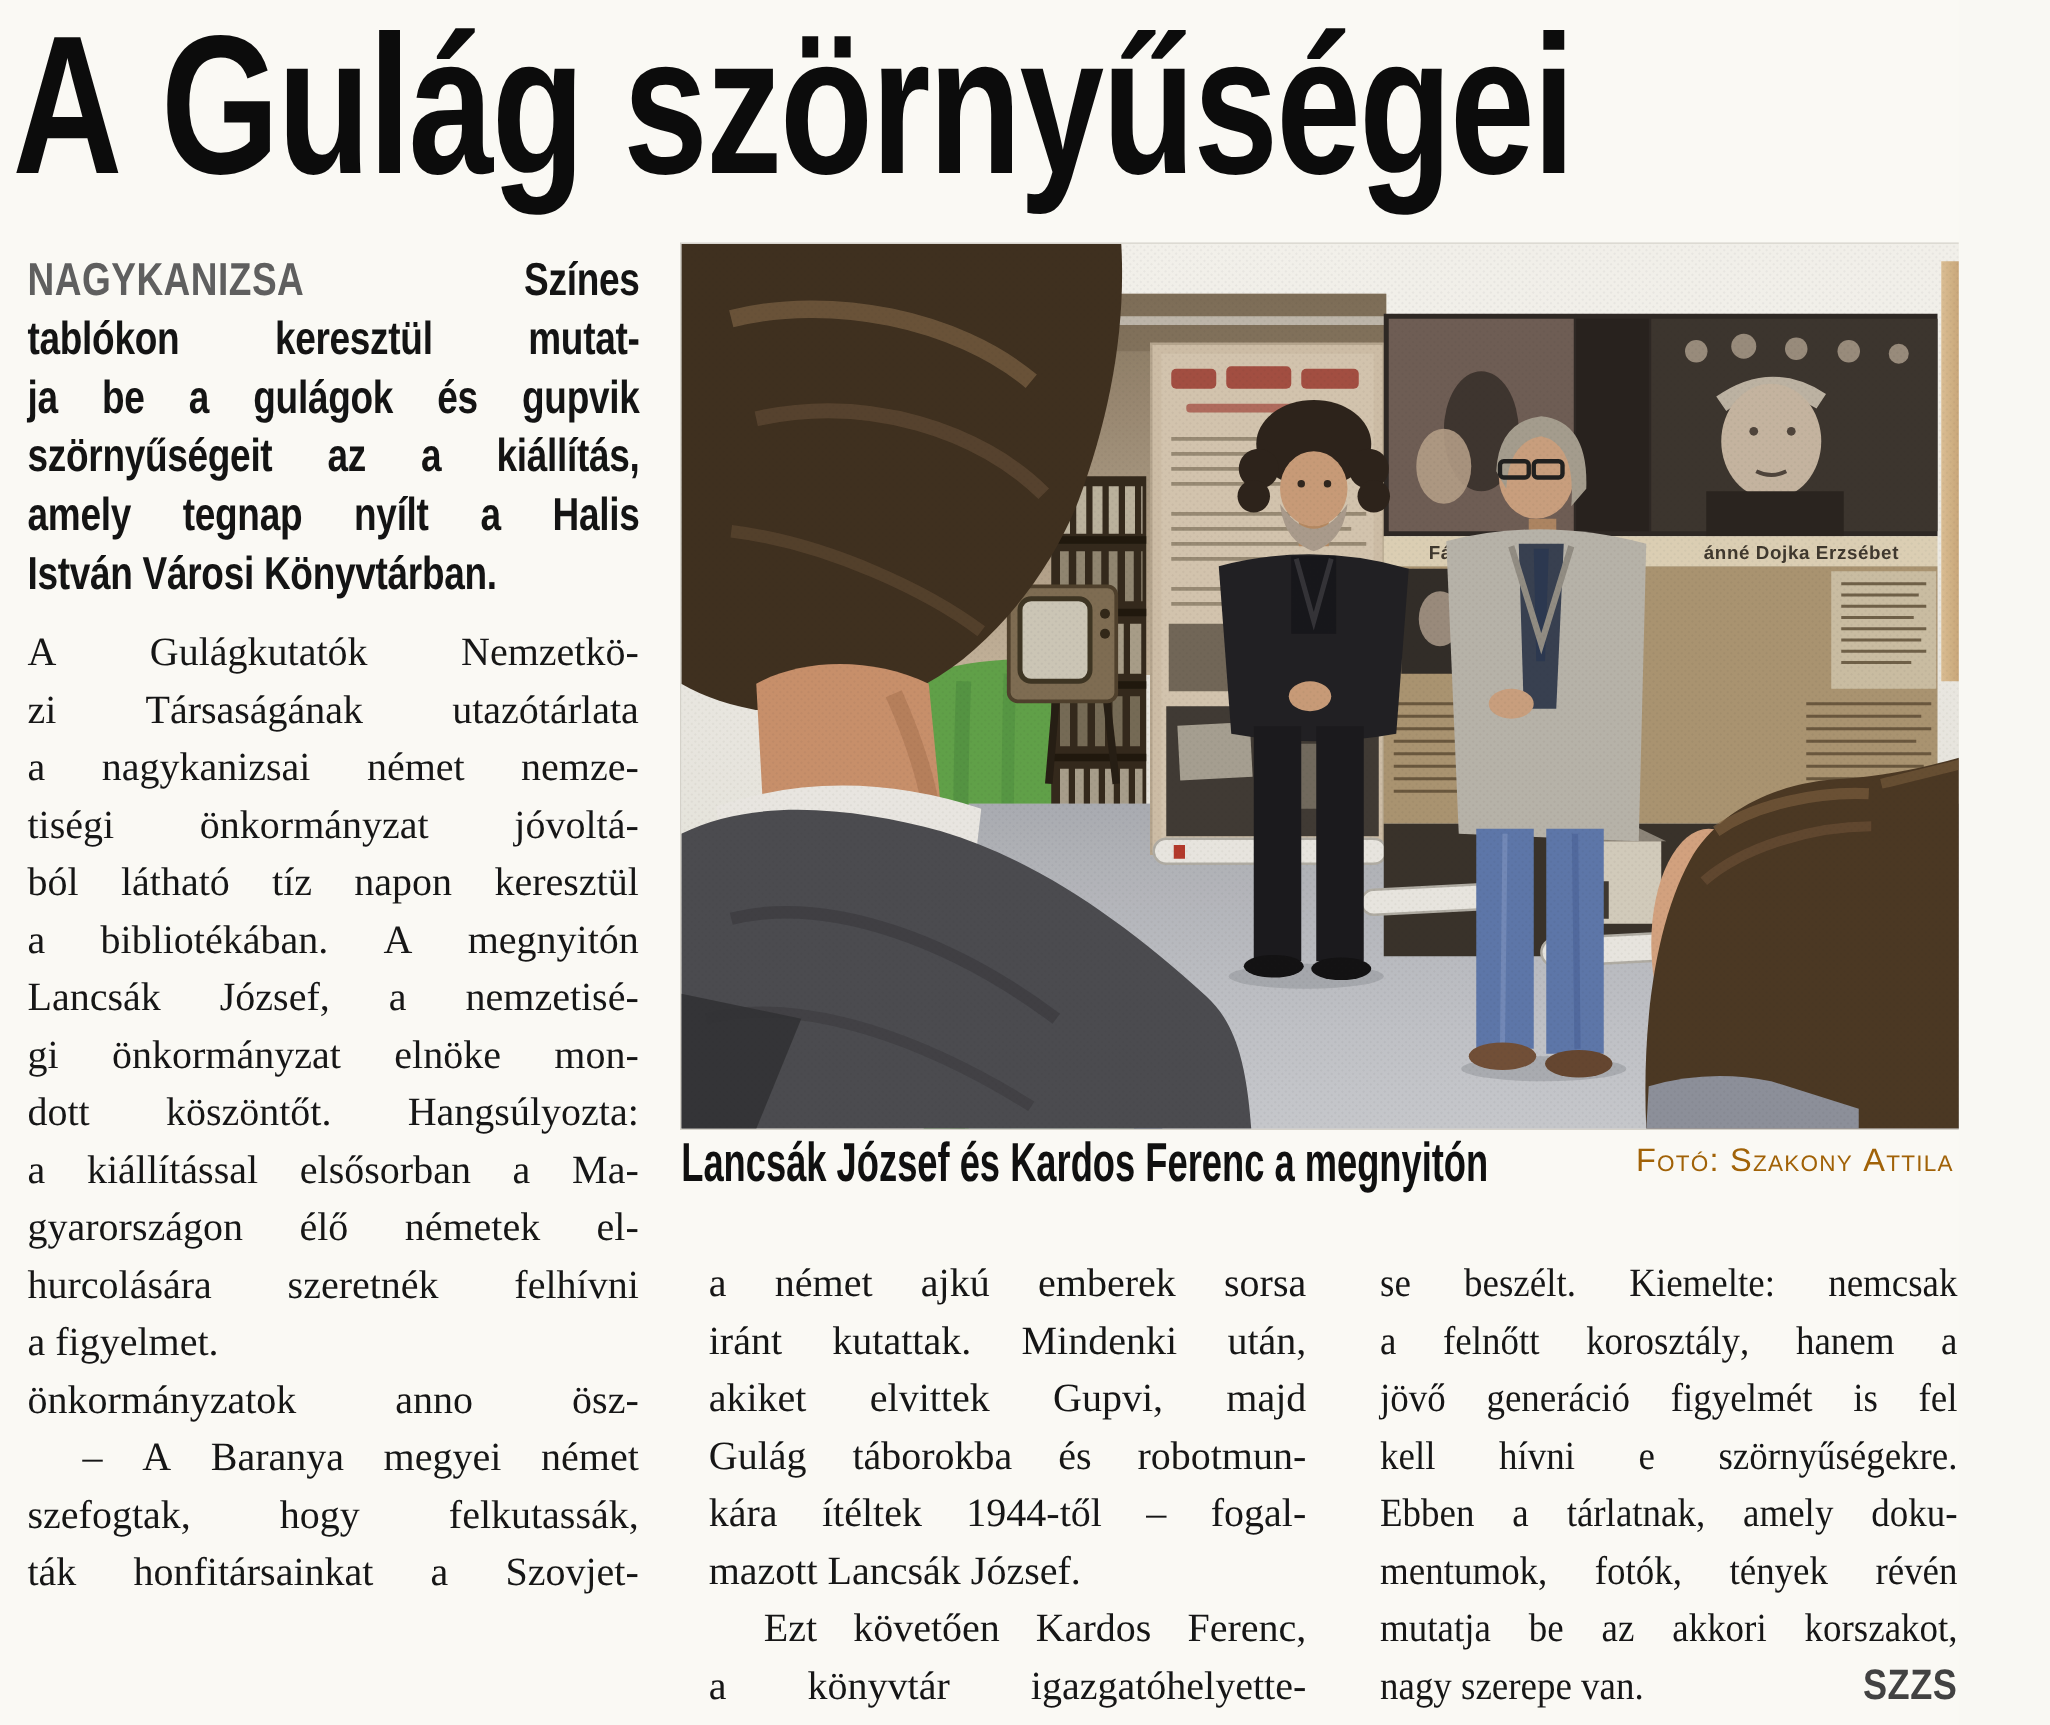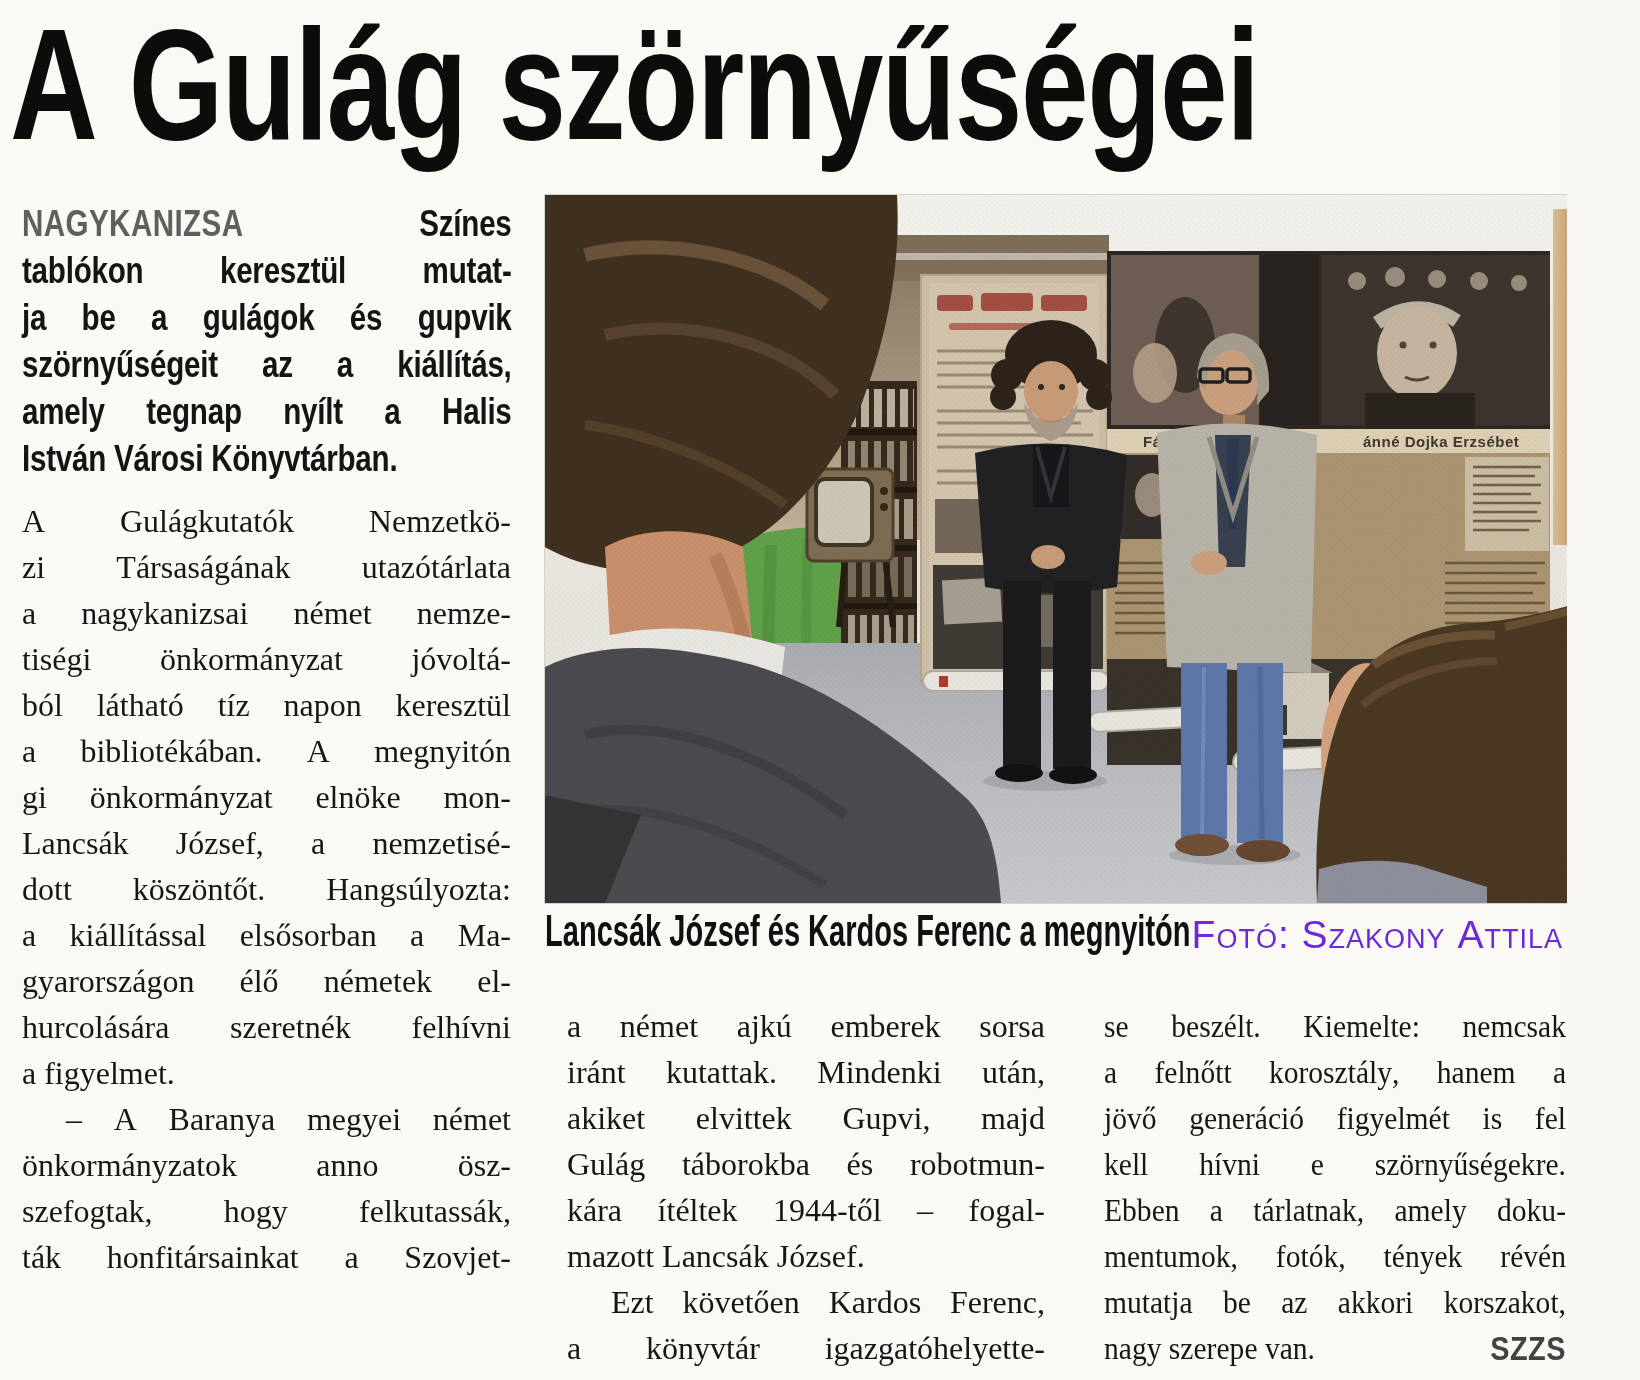--- a/index.html
+++ b/index.html
@@ -48,21 +48,21 @@
 
   .photocap{
     position:absolute;left:545px;top:903px;margin:0;
     font-family:"Liberation Sans",sans-serif;font-weight:700;
     font-size:44px;line-height:56px;color:#101010;white-space:nowrap;
     transform:scaleX(0.66);transform-origin:left top;letter-spacing:0;
   }
   .credit{
     position:absolute;right:4px;top:913px;
     font-family:"Liberation Sans",sans-serif;font-weight:400;
-    font-variant:small-caps;font-size:39px;color:#6d28d9;
+    font-variant:small-caps;font-size:26px;color:#a16207;
     letter-spacing:1px;white-space:nowrap;
   }
 </style>
 </head>
 <body>
 
 <div class="page">
 
   <h1 class="headline">A Gulág szörnyűségei</h1>
 
@@ -75,29 +75,29 @@
       <div class="jline end">István Városi Könyvtárban.</div>
     </div>
 
   <div class="bodycol" id="col1">
       <div class="jline">A Gulágkutatók Nemzetkö-</div>
       <div class="jline">zi Társaságának utazótárlata</div>
       <div class="jline">a nagykanizsai német nemze-</div>
       <div class="jline">tiségi önkormányzat jóvoltá-</div>
       <div class="jline">ból látható tíz napon keresztül</div>
       <div class="jline">a bibliotékában. A megnyitón</div>
+      <div class="jline">Lancsák József, a nemzetisé-</div>
       <div class="jline">gi önkormányzat elnöke mon-</div>
-      <div class="jline">Lancsák József, a nemzetisé-</div>
       <div class="jline">dott köszöntőt. Hangsúlyozta:</div>
       <div class="jline">a kiállítással elsősorban a Ma-</div>
       <div class="jline">gyarországon élő németek el-</div>
       <div class="jline">hurcolására szeretnék felhívni</div>
       <div class="jline end">a figyelmet.</div>
+      <div class="jline">önkormányzatok anno ösz-</div>
       <div class="jline ind">– A Baranya megyei német</div>
-      <div class="jline">önkormányzatok anno ösz-</div>
       <div class="jline">szefogtak, hogy felkutassák,</div>
       <div class="jline">ták honfitársainkat a Szovjet-</div>
     </div>
 
   <div class="photo">
     <svg viewBox="0 0 1095 708" preserveAspectRatio="none">
       <defs>
         <linearGradient id="wallG" x1="0" y1="0" x2="0" y2="1">
           <stop offset="0" stop-color="#f4f3ee"></stop>
             <stop offset="1" stop-color="#e1dfd7"></stop>

